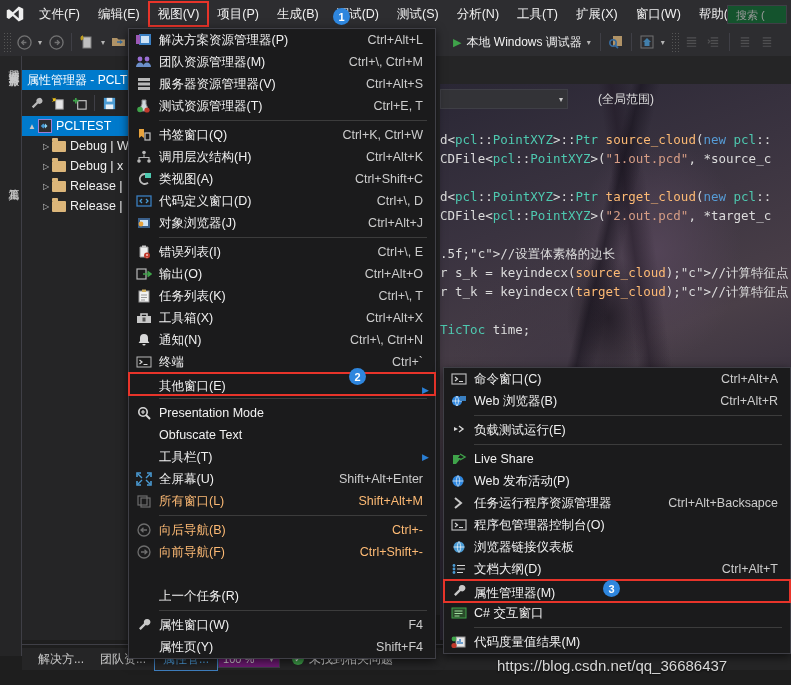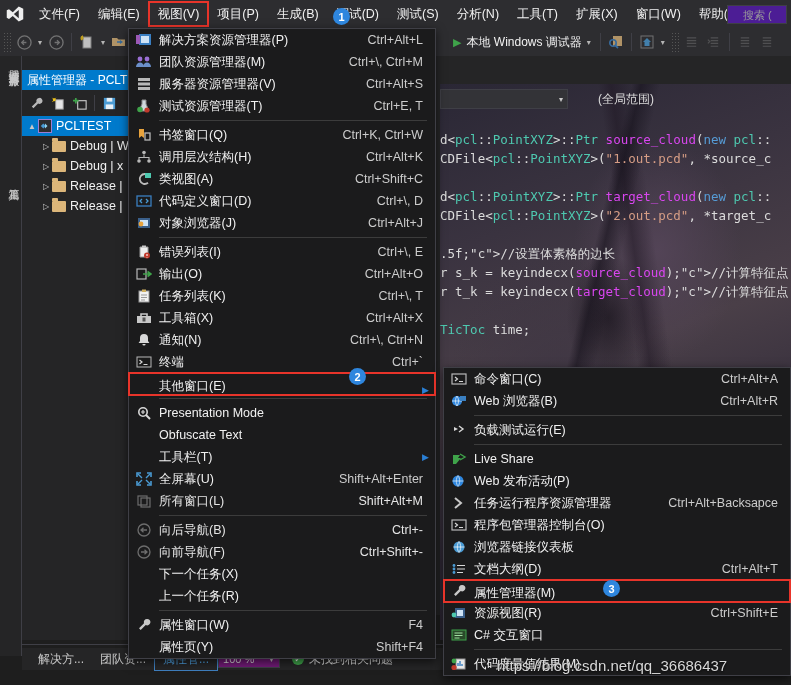--- a/index.html
+++ b/index.html
@@ -21,22 +21,22 @@
   .vs-logo svg{display:block;}
   .menubar .mitem{
     padding:4px 9px;font-size:12.5px;color:#f1f1f1;white-space:nowrap;cursor:default;
     line-height:16px;
   }
   .menubar .mitem.active{
     outline:2px solid #e8342a; outline-offset:-1px; background:#2d2d30;
   }
   .searchbox{
     position:absolute;right:4px;top:5px;width:60px;height:19px;
-    background:#4c1d95;border:1px solid #3f3f46;color:#9a9a9a;
-    font-size:11px;padding:1px 15px;line-height:17px;overflow:hidden;white-space:nowrap;
+    background:#14532d;border:1px solid #3f3f46;color:#9a9a9a;
+    font-size:11px;padding:1px 8px;line-height:17px;overflow:hidden;white-space:nowrap;
   }
 
   
   .toolbar{
     position:absolute;top:28px;left:0;width:791px;height:28px;background:#2d2d30;
     display:flex;align-items:center;
   }
   .tb-grip{width:10px;height:20px;margin-left:3px;
     background-image:radial-gradient(#555 1px, transparent 1px);
     background-size:3px 3px;}
@@ -95,35 +95,35 @@
     content:"";position:absolute;inset:0;
     background:
       linear-gradient(103deg, transparent 40%, rgba(20,16,26,.55) 42%, transparent 46%),
       linear-gradient(82deg, transparent 55%, rgba(30,22,34,.5) 58%, transparent 63%),
       radial-gradient(ellipse 60px 90px at 48% 42%, rgba(16,12,20,.6), transparent 70%);
   }
   .code{position:absolute;left:0;top:46px;width:351px;
     font-family:"DejaVu Sans Mono","Liberation Mono",monospace;font-size:12.5px;line-height:19px;white-space:pre;}
   .cl{height:19px;padding-left:0;}
   .k{color:#569cd6;} .t{color:#4ec9b0;} .s{color:#d69d85;}
-  .p{color:#dcdcdc;} .m{color:#d946ef;}
+  .p{color:#dcdcdc;} .m{color:#fdba74;}
 
   
   .menu{
     position:absolute;background:#1b1b1c;border:1px solid #3f3f46;
     box-shadow:0 3px 9px rgba(0,0,0,.6);z-index:30;
   }
   .menu#view-menu{left:128px;top:28px;width:308px;}
   .menu#sub-menu{left:443px;top:367px;width:348px;}
   .mrow{display:flex;align-items:center;height:22px;position:relative;padding-left:0;}
   .mrow .gutter{width:30px;height:22px;display:flex;align-items:center;justify-content:center;flex:0 0 30px;}
   .mrow .lab{flex:1;font-size:12.5px;color:#f1f1f1;white-space:nowrap;overflow:hidden;}
   .mrow .acc{font-size:12.5px;color:#cccccc;padding-right:12px;white-space:nowrap;}
   .mrow .arw{position:absolute;right:6px;color:#2a7fd4;font-size:9px;}
-  .mrow.dis .lab, .mrow.dis .acc{color:#e5e5e5;}
+  .mrow.dis .lab, .mrow.dis .acc{color:#fdba74;}
   .mrow.hl{outline:2px solid #e8342a;outline-offset:-1px;background:#1b1b1c;align-items:flex-end;}
   .msep{height:1px;background:#3c3c3c;margin:3px 8px 3px 30px;}
   .badge{
     position:absolute;width:17px;height:17px;border-radius:50%;
     background:#2e86de;color:#fff;font-size:11px;font-weight:bold;
     display:flex;align-items:center;justify-content:center;z-index:40;
     font-family:"Liberation Sans",sans-serif;
   }
 
   
@@ -582,21 +582,20 @@
               <path d="M5 7h5.5M8.5 4.8L11 7l-2.5 2.2" fill="none" stroke="#6d6d6d" stroke-width="1.3"></path>
             </svg></span>
         </div>
         <div class="lab">向前导航(F)</div>
         <div class="acc">Ctrl+Shift+-</div>
       </div>
       <div class="mrow">
         <div class="gutter">
           <span class="ic16"></span>
         </div>
-        <div class="lab">下一个任务(X)</div>
       </div>
       <div class="mrow">
         <div class="gutter">
           <span class="ic16"></span>
         </div>
         <div class="lab">上一个任务(R)</div>
       </div>
       <div class="msep"></div>
       <div class="mrow">
         <div class="gutter">
@@ -706,31 +705,20 @@
         <div class="lab">文档大纲(D)</div>
         <div class="acc">Ctrl+Alt+T</div>
       </div>
       <div class="mrow hl">
         <div class="gutter">
           <span class="ic16"><svg width="16" height="14" viewBox="0 0 16 14">
               <path d="M11 1a3.2 3.2 0 0 0-3 4.3L3 10.3 4.7 12l5-5A3.2 3.2 0 1 0 11 1z" fill="#c8c8c8"></path>
             </svg></span>
         </div>
         <div class="lab">属性管理器(M)</div>
-      </div>
-      <div class="mrow">
-        <div class="gutter">
-          <span class="ic16"><svg width="16" height="14" viewBox="0 0 16 14">
-              <rect x="4" y="2" width="10" height="10" fill="#3a5f8a"></rect>
-              <rect x="6" y="4" width="6" height="6" fill="#cfe3f5"></rect>
-              <circle cx="3" cy="9" r="2.4" fill="#4ec9b0"></circle>
-            </svg></span>
-        </div>
-        <div class="lab">资源视图(R)</div>
-        <div class="acc">Ctrl+Shift+E</div>
       </div>
       <div class="mrow">
         <div class="gutter">
           <span class="ic16"><svg width="16" height="14" viewBox="0 0 16 14">
               <rect x="1" y="2" width="14" height="10" fill="#2a4a2a" stroke="#3fa34a"></rect>
               <path d="M3.5 5h8M3.5 7.5h8M3.5 10h5" stroke="#9fdfa0" stroke-width="1"></path>
             </svg></span>
         </div>
         <div class="lab">C# 交互窗口</div>
       </div>

